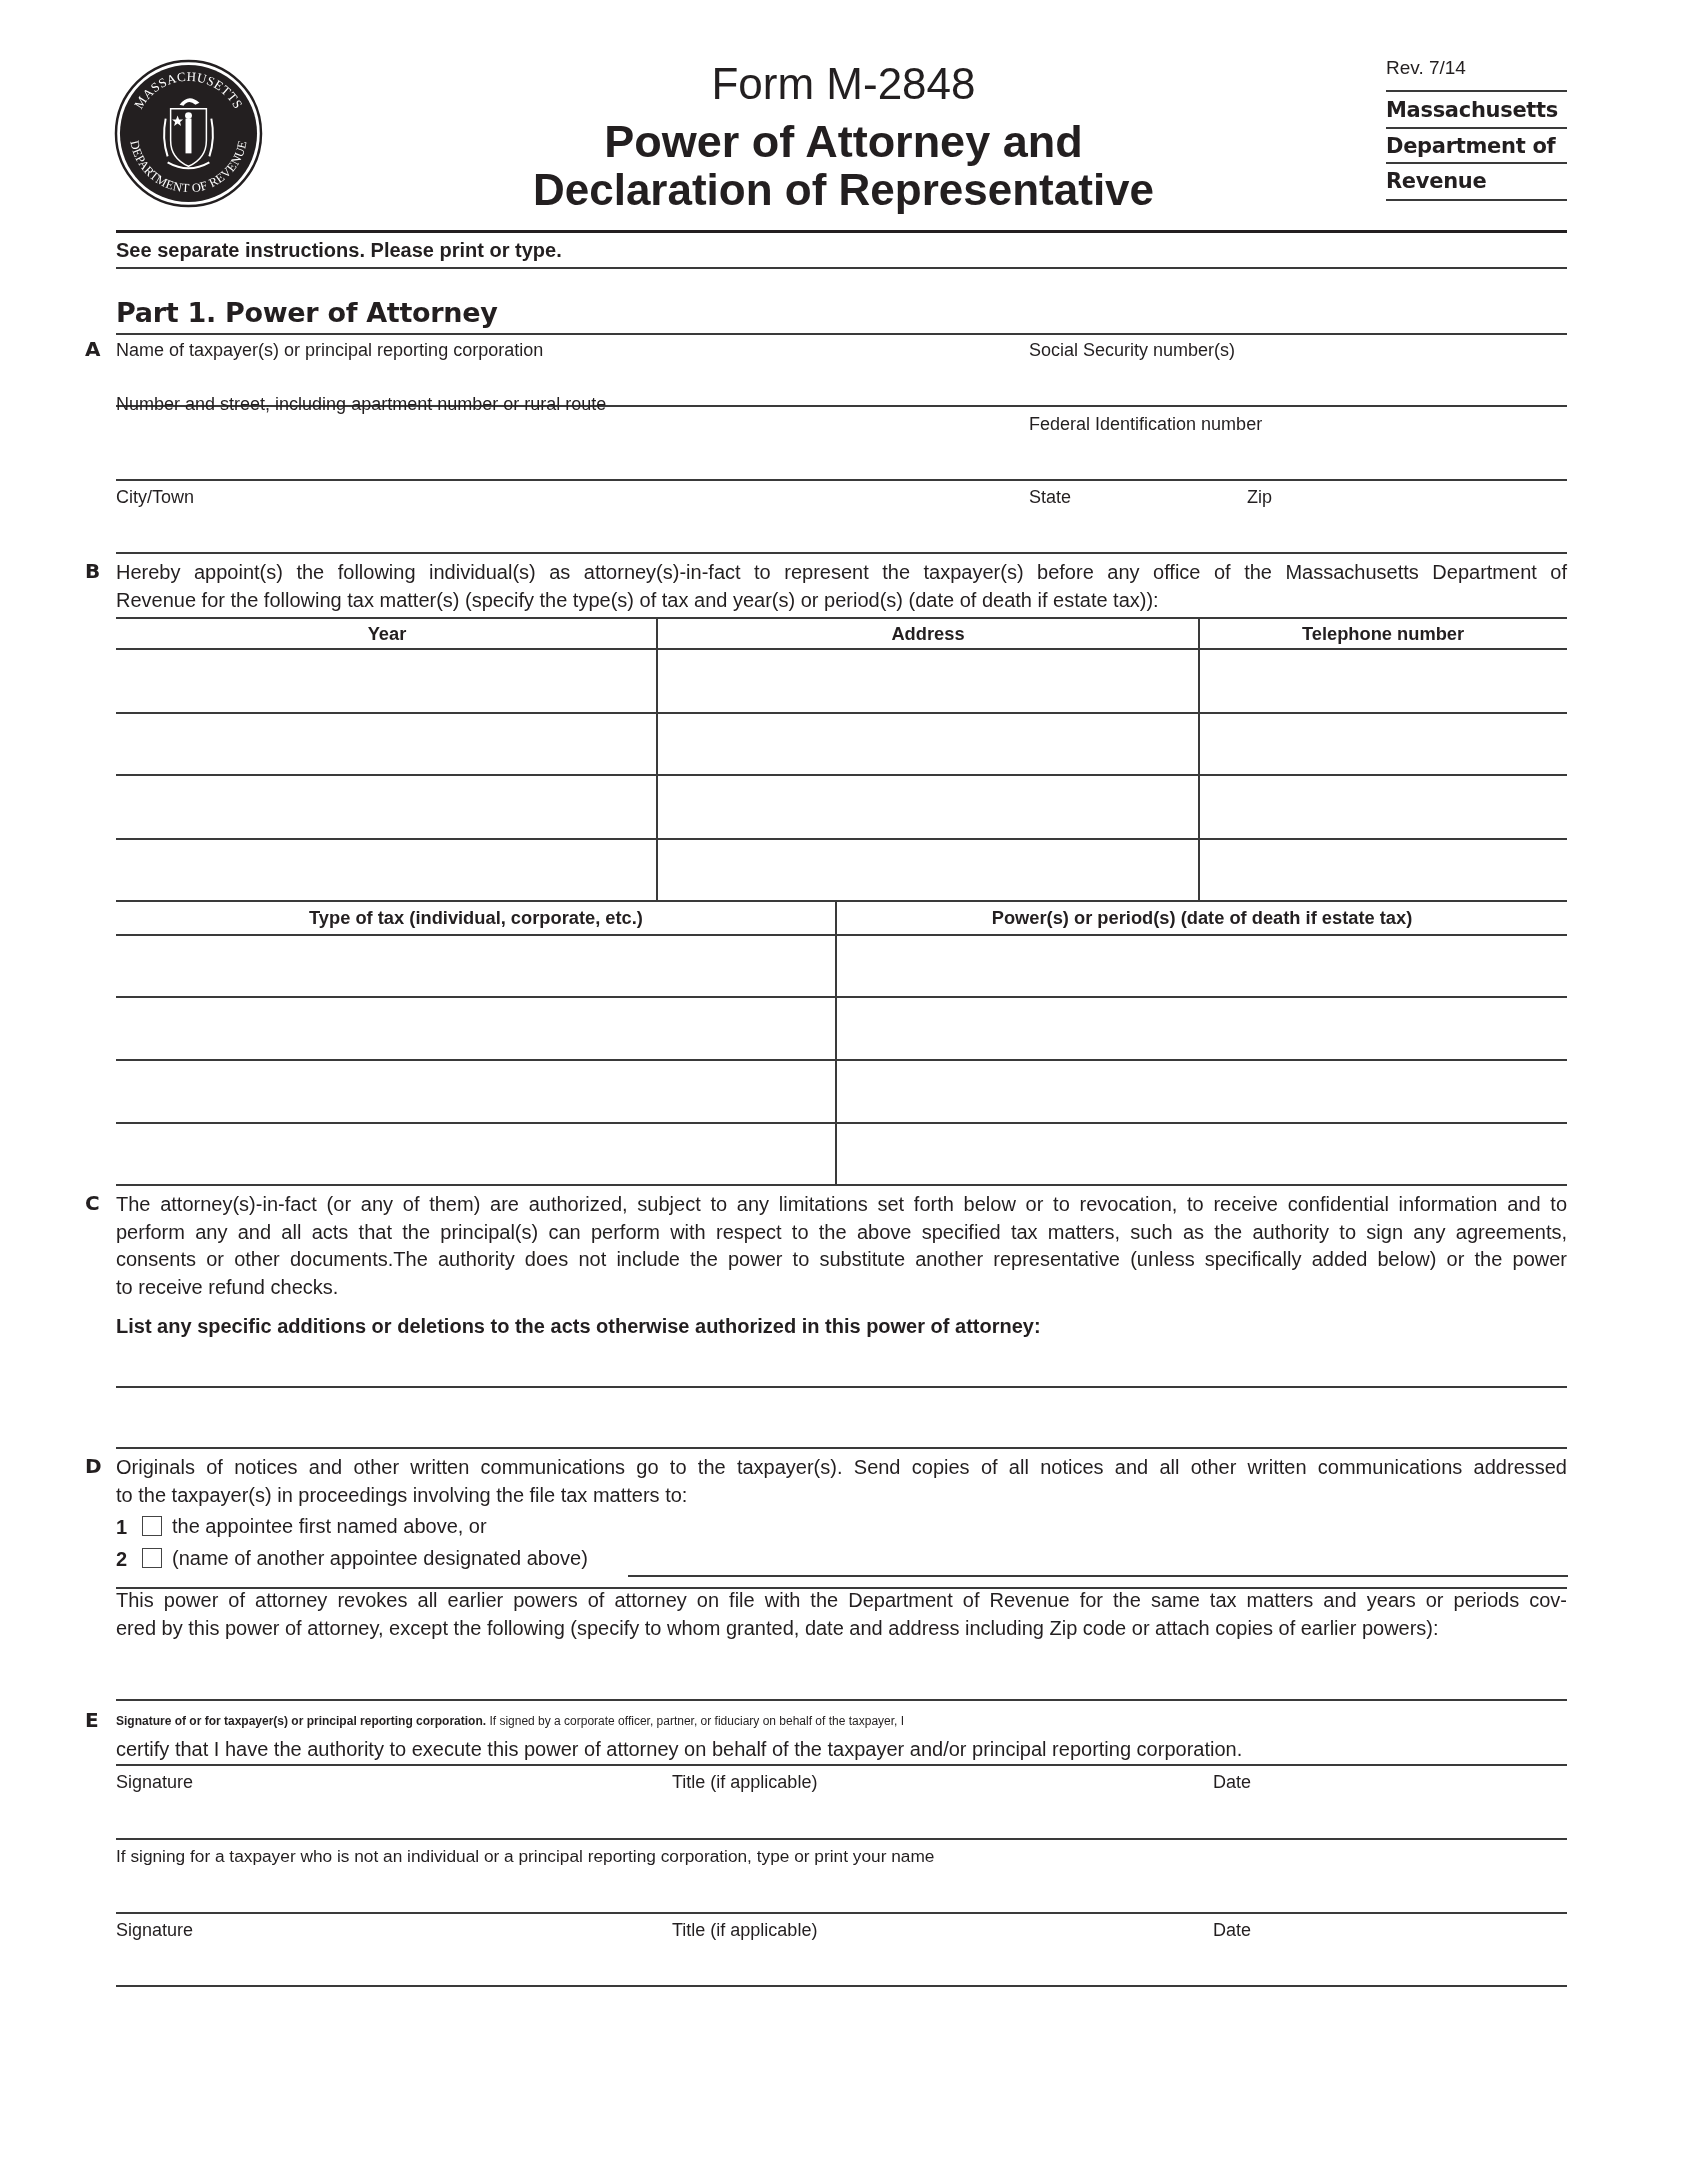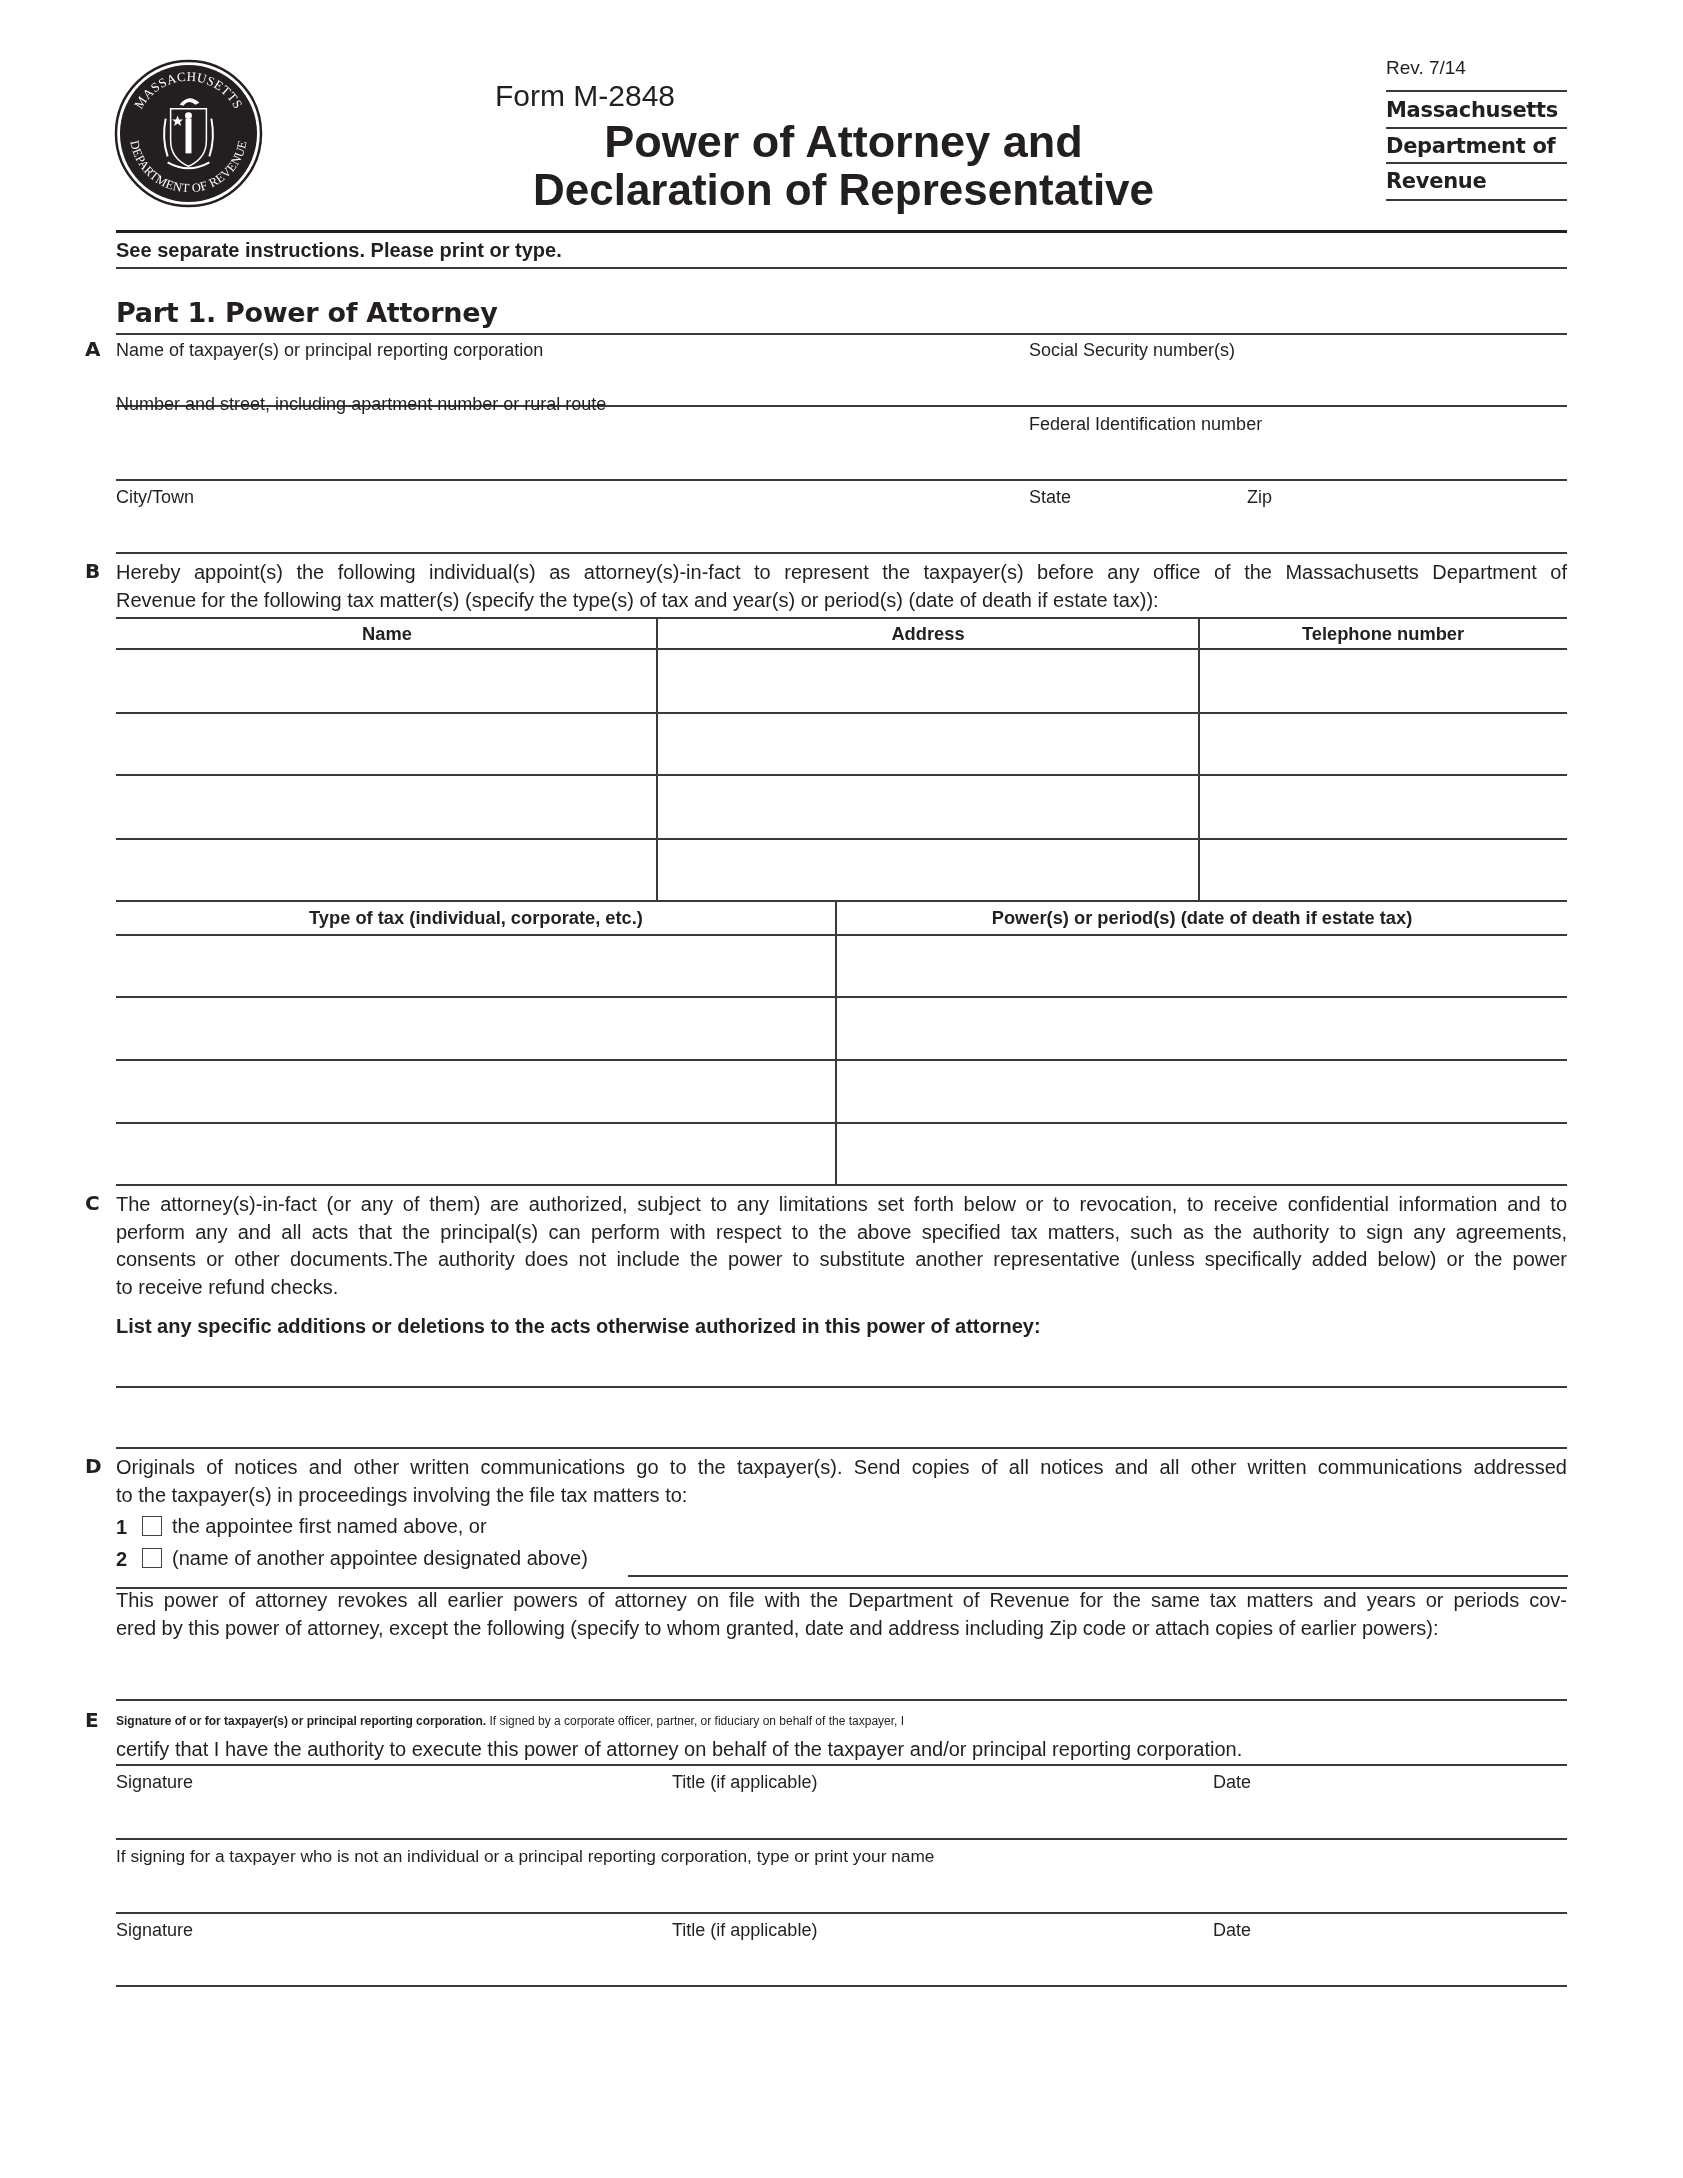--- a/index.html
+++ b/index.html
@@ -44,21 +44,21 @@
     <polygon points="64,57 65.5,61 69.5,61 66.5,63.5 67.5,67.5 64,65 60.5,67.5 61.5,63.5 58.5,61 62.5,61" fill="#fff"></polygon>
 
     <path d="M 66 46 Q 75 34 86 44 L 82 46 Q 75 40 70 47 Z" fill="#fff"></path>
 
     <path d="M 52 60 Q 48 80 54 98" stroke="#fff" stroke-width="2" fill="none"></path>
     <path d="M 98 60 Q 102 80 96 98" stroke="#fff" stroke-width="2" fill="none"></path>
     <path d="M 54 104 Q 75 116 96 104" stroke="#fff" stroke-width="2" fill="none"></path>
   </svg>
 </div>
 
-<div class="abs" style="left:495px; width:697px; top:71px; text-align:left; font-size:30px; line-height:50px;">Form M-2848</div>
+<div class="abs" style="left:495px; width:697px; top:59px; text-align:center; font-size:44px; line-height:50px;">Form M-2848</div>
 <div class="abs" style="left:495px; width:697px; top:117px; text-align:center; font-size:45px; font-weight:bold; line-height:50px;">Power of Attorney and</div>
 <div class="abs" style="left:495px; width:697px; top:165px; text-align:center; font-size:44px; font-weight:bold; line-height:50px;">Declaration of Representative</div>
 
 <div class="abs" style="left:1386px; top:57px; font-size:19px;">Rev. 7/14</div>
 <div class="abs" style="left:1386px; top:90px; width:181px; height:2px; background:#3a3a3a;"></div>
 <div class="abs" style="left:1386px; top:98px; font-size:21px; font-weight:bold; font-family:'DejaVu Sans', sans-serif; letter-spacing:-0.3px;">Massachusetts</div>
 <div class="abs" style="left:1386px; top:127px; width:181px; height:2px; background:#3a3a3a;"></div>
 <div class="abs" style="left:1386px; top:134px; font-size:21px; font-weight:bold; font-family:'DejaVu Sans', sans-serif; letter-spacing:-0.3px;">Department of</div>
 <div class="abs" style="left:1386px; top:162px; width:181px; height:2px; background:#3a3a3a;"></div>
 <div class="abs" style="left:1386px; top:169px; font-size:21px; font-weight:bold; font-family:'DejaVu Sans', sans-serif; letter-spacing:-0.3px;">Revenue</div>
@@ -91,21 +91,21 @@
 <div class="lbl" style="left:1247px; top:487px;">Zip</div>
 <input class="field" style="left: 1247px; top: 513px; width: 317px; height: 36px;" value="">
 <div class="hline" style="top:552px;"></div>
 
 <div class="letter" style="top:559px;">B</div>
 <div class="para" style="top:558px;">Hereby appoint(s) the following individual(s) as attorney(s)-in-fact to represent the taxpayer(s) before any office of the Massachusetts Department of</div>
 <div class="para last-left" style="top:586px;">Revenue for the following tax matter(s) (specify the type(s) of tax and year(s) or period(s) (date of death if estate tax)):</div>
 <div class="hline" style="top:617px;"></div>
 
 <div>
-  <div class="th" style="left:116px; width:542px; top:623px;">Name</div>
+  <div class="th" style="left:116px; width:542px; top:623px;">Year</div>
   <div class="th" style="left:657px; width:542px; top:623px;">Address</div>
   <div class="th" style="left:1199px; width:368px; top:623px;">Telephone number</div>
   <div class="hline" style="top:648px;"></div>
   <div class="vline" style="left:656px; top:618px; height:284px;"></div>
   <div class="vline" style="left:1198px; top:618px; height:284px;"></div>
 
   <div>
     <input class="field" style="left: 121px; top: 657px; width: 530px; height: 50px;" value="">
     <input class="field" style="left: 663px; top: 657px; width: 530px; height: 50px;" value="">
     <input class="field" style="left: 1205px; top: 657px; width: 356px; height: 50px;" value="">

